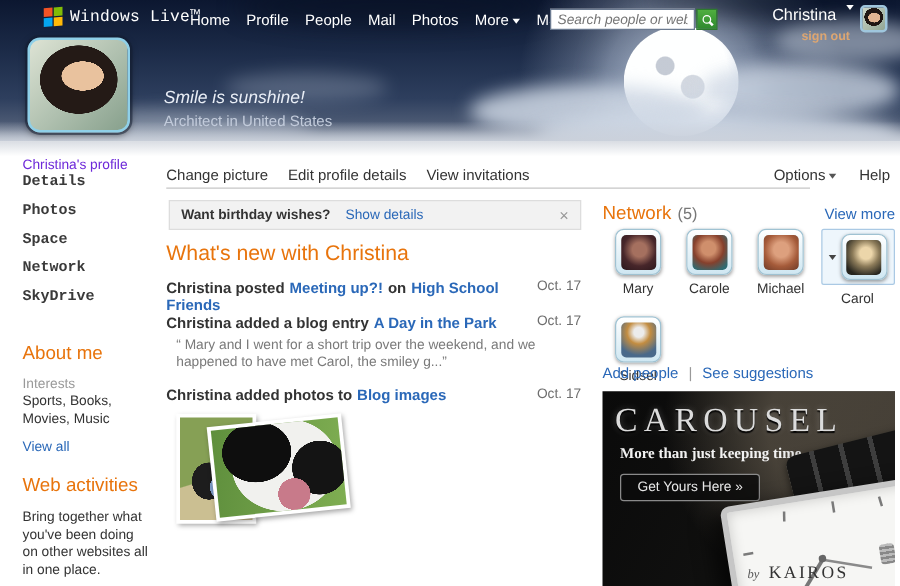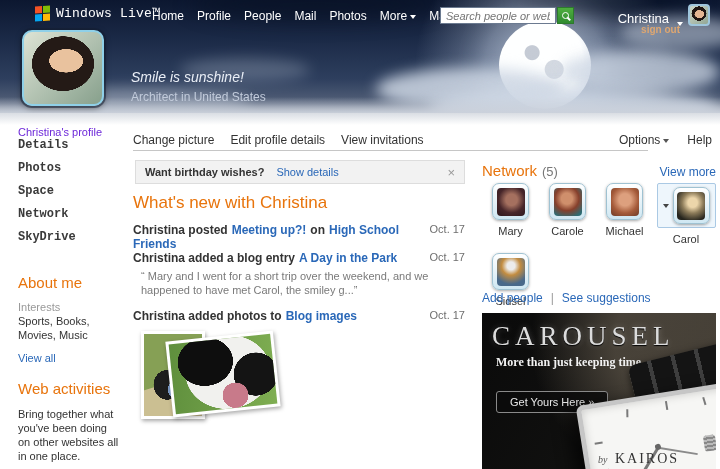--- a/index.html
+++ b/index.html
@@ -32,21 +32,21 @@
   .flag i { display:block; }
   .brand-name { font-size:13px; color:#fff; letter-spacing:0.2px; }
   .navlinks { position:absolute; left:152px; top:9px; display:flex; gap:13px; }
   .navlinks span { cursor:pointer; }
   .caret { display:inline-block; width:0; height:0; border-left:3.5px solid transparent; border-right:3.5px solid transparent; border-top:4px solid #fff; margin-left:3px; vertical-align:middle; }
   .searchwrap { position:absolute; left:440px; top:7px; display:flex; }
   .searchwrap input { width:116px; height:17px; border:1px solid #6b7a90; font-size:11px; font-style:italic; padding:0 5px; color:#444; outline:none; }
   .searchbtn { width:17px; height:17px; margin-left:1px; border:1px solid #2d7a2d; background:linear-gradient(#4fae3f,#2f8a2f); display:flex; align-items:center; justify-content:center; cursor:pointer; }
   .mag { position:relative; width:7px; height:7px; border:1.5px solid #fff; border-radius:50%; }
   .mag::after { content:""; position:absolute; width:4px; height:1.5px; background:#fff; transform:rotate(45deg); right:-3px; bottom:-1px; }
-  .userarea { position:absolute; right:10px; top:4px; display:flex; align-items:flex-end; gap:5px; }
+  .userarea { position:absolute; right:10px; top:4px; display:flex; align-items:flex-start; gap:5px; }
   .username { font-size:13px; color:#fff; }
   .user-caret { border-top-color:#fff; }
   .user-avatar { width:22px; height:22px; border-radius:4px; border:2px solid #9fc6dd;
     background:
       radial-gradient(ellipse 30% 24% at 52% 45%, #e3b592 0 90%, rgba(0,0,0,0) 91%),
       radial-gradient(ellipse 46% 44% at 50% 42%, #201613 0 90%, rgba(0,0,0,0) 91%),
       linear-gradient(135deg,#cdd7c9,#92a694); }
   .signout { position:absolute; right:40px; top:24px; font-size:10px; font-weight:bold; color:#dda671; cursor:pointer; }
 
   
@@ -138,21 +138,21 @@
   .netlinks .nsep { color:#999; }
 
   
   .ad { position:absolute; left:482px; top:313px; width:234px; height:156px; overflow:hidden; cursor:pointer;
     background:
       radial-gradient(circle at 82% 18%, rgba(90,82,70,0.75) 0 26%, rgba(40,38,34,0) 62%),
       linear-gradient(120deg,#0a0a0a 0%, #111110 60%, #050505 100%); }
   .ad-brand { font-family:"Liberation Serif", serif; font-size:27px; letter-spacing:5px; color:#dcdcdc;
     text-shadow:0 1px 1px #000, 0 0 6px rgba(255,255,255,0.25); margin:8px 0 0 10px; }
   .ad-tagline { font-family:"Liberation Serif", serif; font-weight:bold; font-size:12px; color:#f2f2f2; margin:3px 0 0 14px; }
-  .ad-cta { display:inline-block; margin:21px 0 0 14px; background:rgba(12,12,12,0.85); border:1px solid #8a8a8a;
+  .ad-cta { display:inline-block; margin:9px 0 0 14px; background:rgba(12,12,12,0.85); border:1px solid #8a8a8a;
     border-radius:3px; color:#e8e8e8; font-size:11px; padding:4px 13px; }
   .band { position:absolute; left:150px; top:38px; width:120px; height:52px; transform:rotate(-14deg); border-radius:8px;
     background:repeating-linear-gradient(90deg,#141414 0 20px, #3e3e3e 20px 24px); box-shadow:0 3px 8px rgba(0,0,0,0.7); }
   .watch-face { position:absolute; left:102px; top:80px; width:160px; height:120px; transform:rotate(-9deg);
     background:#f6f6f4; border:5px solid #c6c6c6; border-radius:7px;
     box-shadow:-10px 5px 16px rgba(0,0,0,0.65), inset 0 0 10px rgba(0,0,0,0.18); }
   .tick { position:absolute; background:#7a7a7a; }
   .t1 { left:44px; top:6px; width:2px; height:8px; transform:rotate(8deg); }
   .t2 { left:84px; top:4px; width:2px; height:9px; }
   .t3 { left:122px; top:6px; width:2px; height:8px; transform:rotate(-8deg); }

